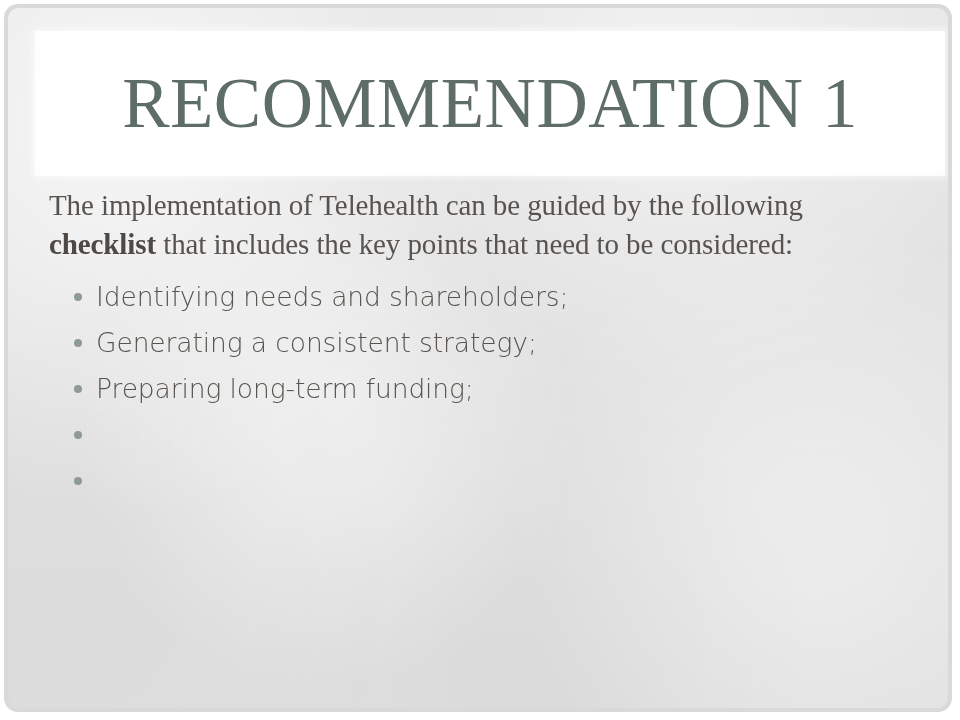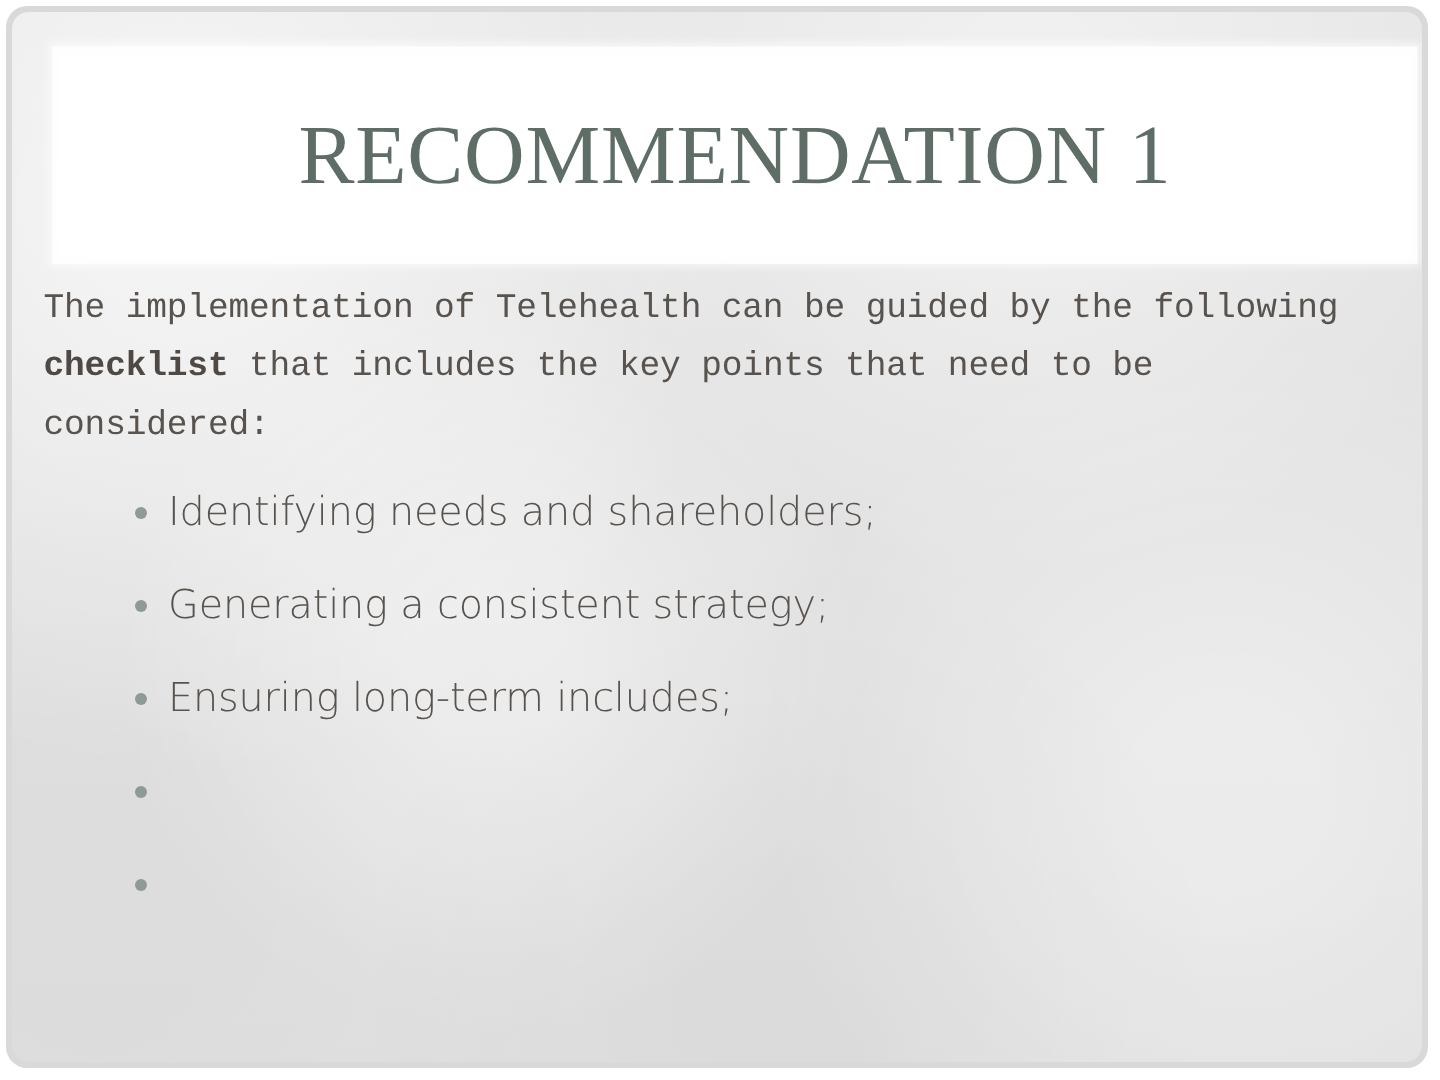--- a/index.html
+++ b/index.html
@@ -73,64 +73,64 @@
   .title-text {
     position: absolute;
     left: 32px;
     top: 28px;
     width: 900px;
     height: 135px;
     display: flex;
     align-items: center;
     justify-content: center;
     font-family: "Liberation Serif", "DejaVu Serif", serif;
-    font-size: 56px;
+    font-size: 71px;
     line-height: 1;
     font-weight: 400;
     color: #5e6e66;
     letter-spacing: 0.5px;
     font-variant: small-caps;
     text-transform: uppercase;
     white-space: nowrap;
     user-select: none;
   }
 
   
   .body-block {
     position: absolute;
     left: 0;
     top: 178px;
     width: 940px;
   }
 
   .intro-paragraph {
     margin: 0;
-    padding: 0 40px 0 21px;
-    font-family: Liberation Mono, monospace;
-    font-size: 23px;
+    padding: 0 40px 0 41px;
+    font-family: Liberation Serif, serif;
+    font-size: 29px;
     line-height: 39px;
     font-weight: 300;
     color: #58534e;
     letter-spacing: -0.1px;
   }
 
   .intro-paragraph .emph {
     font-weight: 700;
     color: #4e4944;
   }
 
   .bullet-list {
     list-style: none;
     margin: 10px 0 0 0;
     padding: 0;
   }
 
   .bullet-item {
     position: relative;
-    margin: 16px;
+    margin: 0;
     padding: 0 30px 0 88px;
     height: 46px;
     display: flex;
     align-items: center;
     font-family: "DejaVu Sans", "Liberation Sans", sans-serif;
     font-size: 26.5px;
     line-height: 46px;
     font-weight: 300;
     color: #58534e;
     letter-spacing: -0.1px;
@@ -172,21 +172,21 @@
           <span>Identifying needs and shareholders;</span>
         </li>
 
         <li class="bullet-item">
           <span class="bullet-dot"></span>
           <span>Generating a consistent strategy;</span>
         </li>
 
         <li class="bullet-item">
           <span class="bullet-dot"></span>
-          <span>Ensuring long-term includes;</span>
+          <span>Preparing long-term funding;</span>
         </li>
 
         <li class="bullet-item">
           <span class="bullet-dot"></span>
         </li>
 
         <li class="bullet-item">
           <span class="bullet-dot"></span>
         </li>
 

